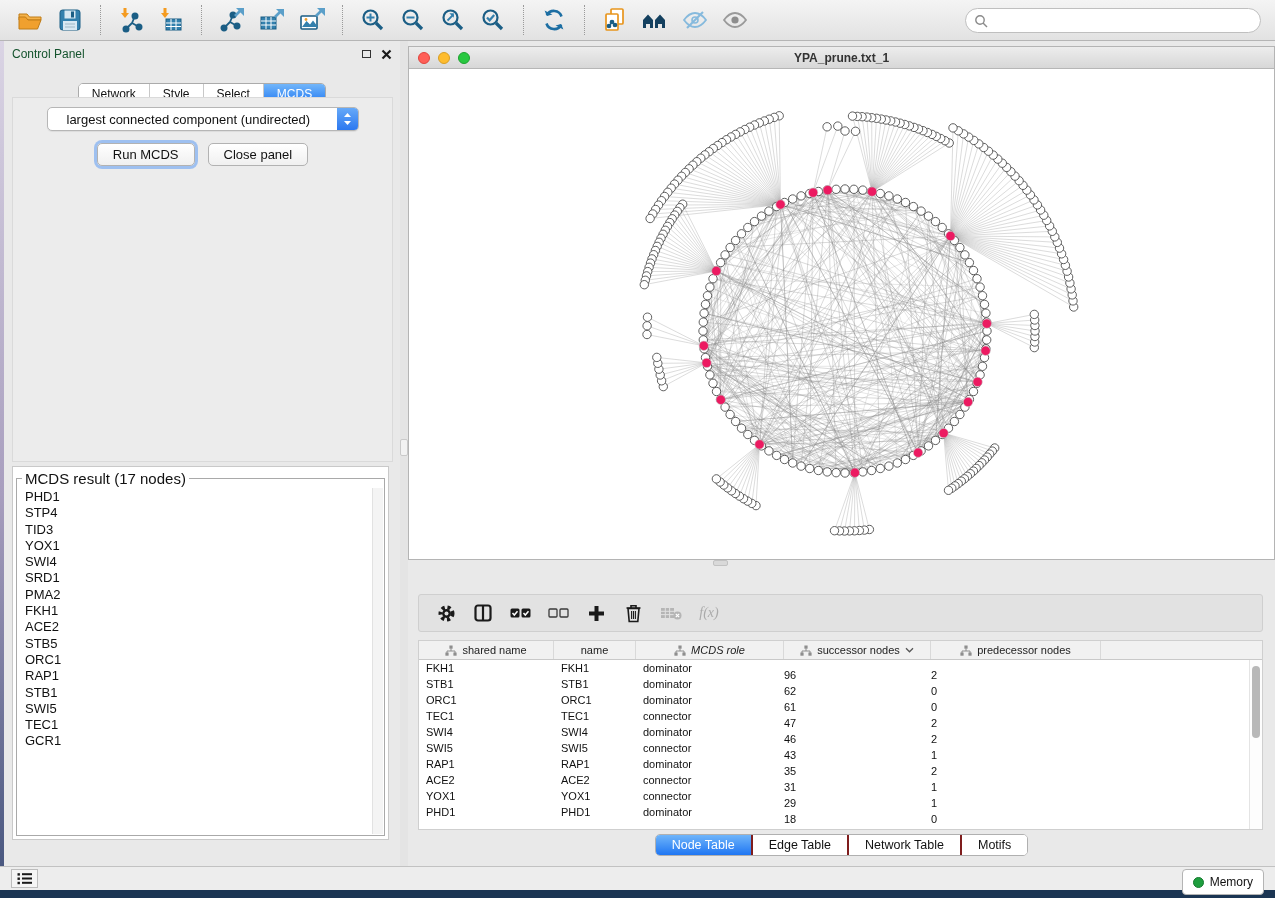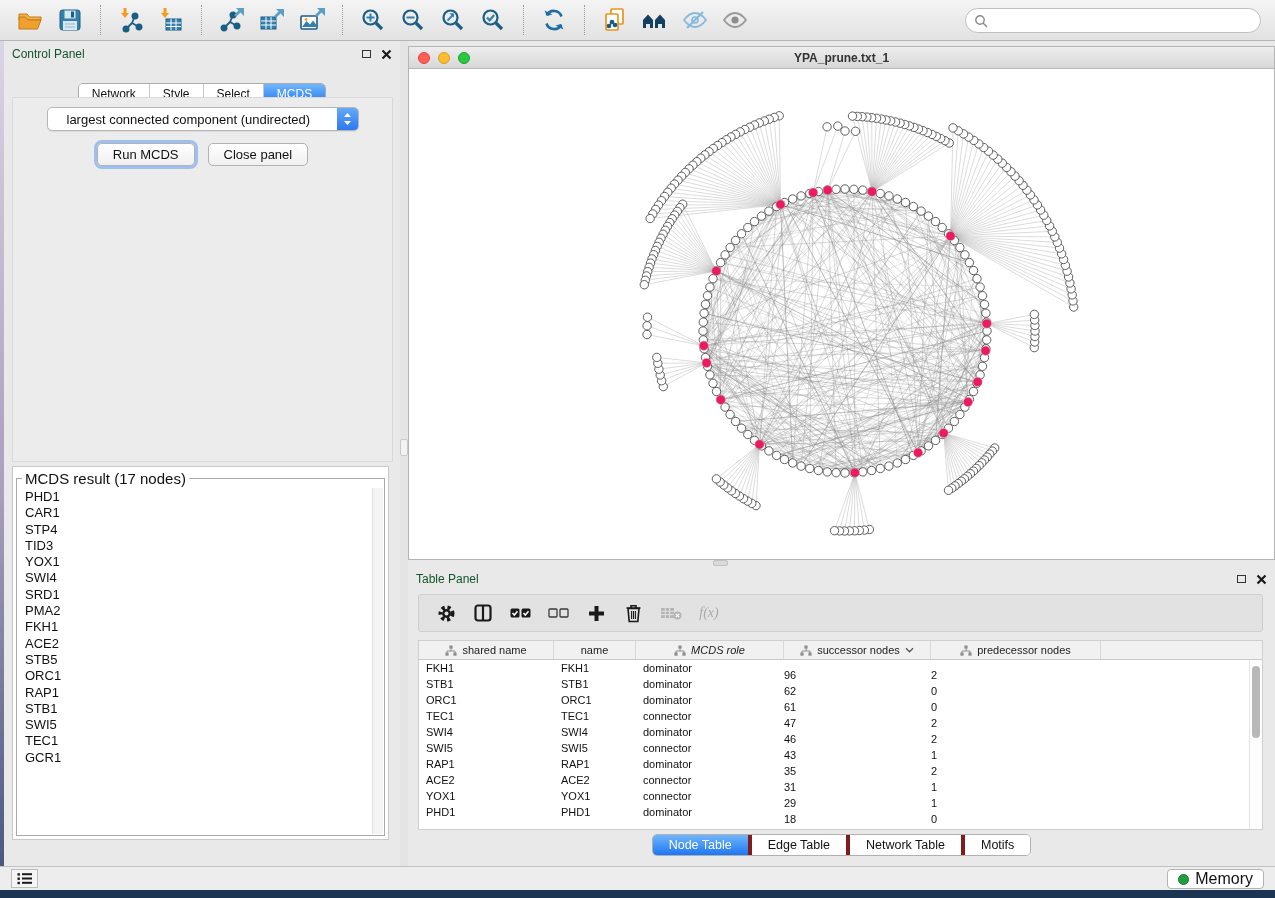--- a/index.html
+++ b/index.html
@@ -73,30 +73,30 @@
   #nt-header{display:flex;height:19px;background:#f1f1f1;border-bottom:1px solid #c9c9c9;}
   .th{display:flex;align-items:center;justify-content:center;gap:5px;font-size:11px;color:#222;
     border-right:1px solid #d9d9d9;height:100%;}
   .tr{display:flex;height:16px;align-items:center;}
   .td{font-size:11px;color:#111;padding-left:7px;white-space:nowrap;overflow:hidden;}
   .td.num{text-align:left;padding-left:0;padding-right:7px;margin-top:14px;}
   #nt-scroll{position:absolute;right:0;top:19px;bottom:0;width:13px;background:#fdfdfd;border-left:1px solid #e4e4e4;}
   #nt-thumb{position:absolute;left:2px;top:6px;width:8px;height:72px;background:#b8b8b8;border-radius:4px;}
   #tp-tabs-row{position:absolute;left:0;top:268px;width:867px;text-align:center;}
   .seg2{display:inline-flex;border:1px solid #b0b0b0;border-radius:5px;overflow:hidden;background:#fff;}
-  .seg2 .tab{padding:3px 16px;font-size:12.5px;color:#111;border-left:4px solid #7f1d1d;background:#fff;white-space:nowrap;}
+  .seg2 .tab{padding:3px 16px;font-size:12.5px;color:#111;border-left:2px solid #7f1d1d;background:#fff;white-space:nowrap;}
   .seg2 .tab:first-child{border-left:none;}
   .seg2 .tab.active{background:linear-gradient(#6FB5FA,#1F76F3);color:#fff;}
 
   
   #status-bar{position:absolute;left:0;top:866px;width:1275px;height:24px;background:#ededed;border-top:1px solid #c2c2c2;}
   #status-menu{position:absolute;left:11px;top:2px;width:27px;height:19px;background:#f5f5f5;border:1px solid #bdbdbd;
     display:flex;align-items:center;justify-content:center;}
   #memory-btn{position:absolute;right:11px;top:2px;height:20px;background:#fff;border:1px solid #b4b4b4;border-radius:4px;
-    display:flex;align-items:center;gap:6px;padding:6px 10px;font-size:16px;color:#111;}
+    display:flex;align-items:center;gap:6px;padding:12px 10px;font-size:12px;color:#111;}
   #mem-dot{width:11px;height:11px;border-radius:50%;background:#1E9E3E;border:1px solid #157A2E;}
 </style>
 </head>
 <body>
 
 <div id="app">
 
   <div id="toolbar">
     <div class="tb-btn">
       <svg width="26" height="24" viewBox="0 0 26 24">
@@ -293,21 +293,20 @@
       <div class="btn-row">
         <button class="mac-btn focus-ring">Run MCDS</button>
         <button class="mac-btn">Close panel</button>
       </div>
     </div>
     <div id="mcds-box">
       <fieldset>
         <legend>MCDS result (17 nodes)</legend>
         <ul id="mcds-list">
             <li>PHD1</li>
-            <li>CAR1</li>
             <li>STP4</li>
             <li>TID3</li>
             <li>YOX1</li>
             <li>SWI4</li>
             <li>SRD1</li>
             <li>PMA2</li>
             <li>FKH1</li>
             <li>ACE2</li>
             <li>STB5</li>
             <li>ORC1</li>
@@ -1188,28 +1187,20 @@
         <circle cx="294.8" cy="276.8" r="4.7" fill="#EC1A61" stroke="#c9c9c9" stroke-width="0.6"></circle>
         <circle cx="307.3" cy="202.0" r="4.7" fill="#EC1A61" stroke="#c9c9c9" stroke-width="0.6"></circle>
       </svg>
   </div>
 
   <div id="h-split">
       <div class="handle"></div>
     </div>
 
   <div id="table-panel">
-    <div class="panel-head">
-      <span>Table Panel</span>
-      <span class="spacer"></span>
-      <span class="float-ic"></span>
-      <svg width="11" height="11" viewBox="0 0 11 11">
-        <path d="M1.5 1.5l8 8M9.5 1.5l-8 8" stroke="#1a1a1a" stroke-width="2.2"></path>
-      </svg>
-    </div>
 
     <div id="tp-toolbar">
       <span class="tpt-btn">
         <svg width="19" height="19" viewBox="0 0 19 19">
           <circle cx="9.5" cy="9.5" r="6" fill="none" stroke="#1a1a1a" stroke-width="4" stroke-dasharray="3 2.7"></circle>
           <circle cx="9.5" cy="9.5" r="4.4" fill="#1a1a1a"></circle>
             <circle cx="9.5" cy="9.5" r="2" fill="#e2e2e2"></circle>
         </svg>
       </span>
       <span class="tpt-btn">

